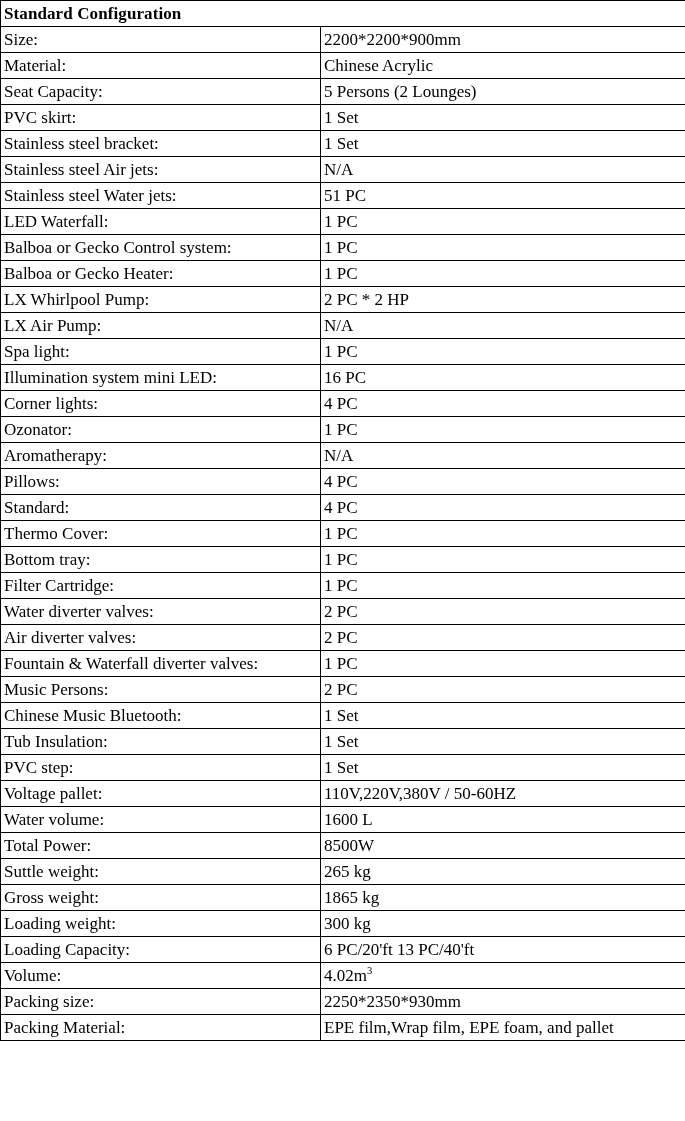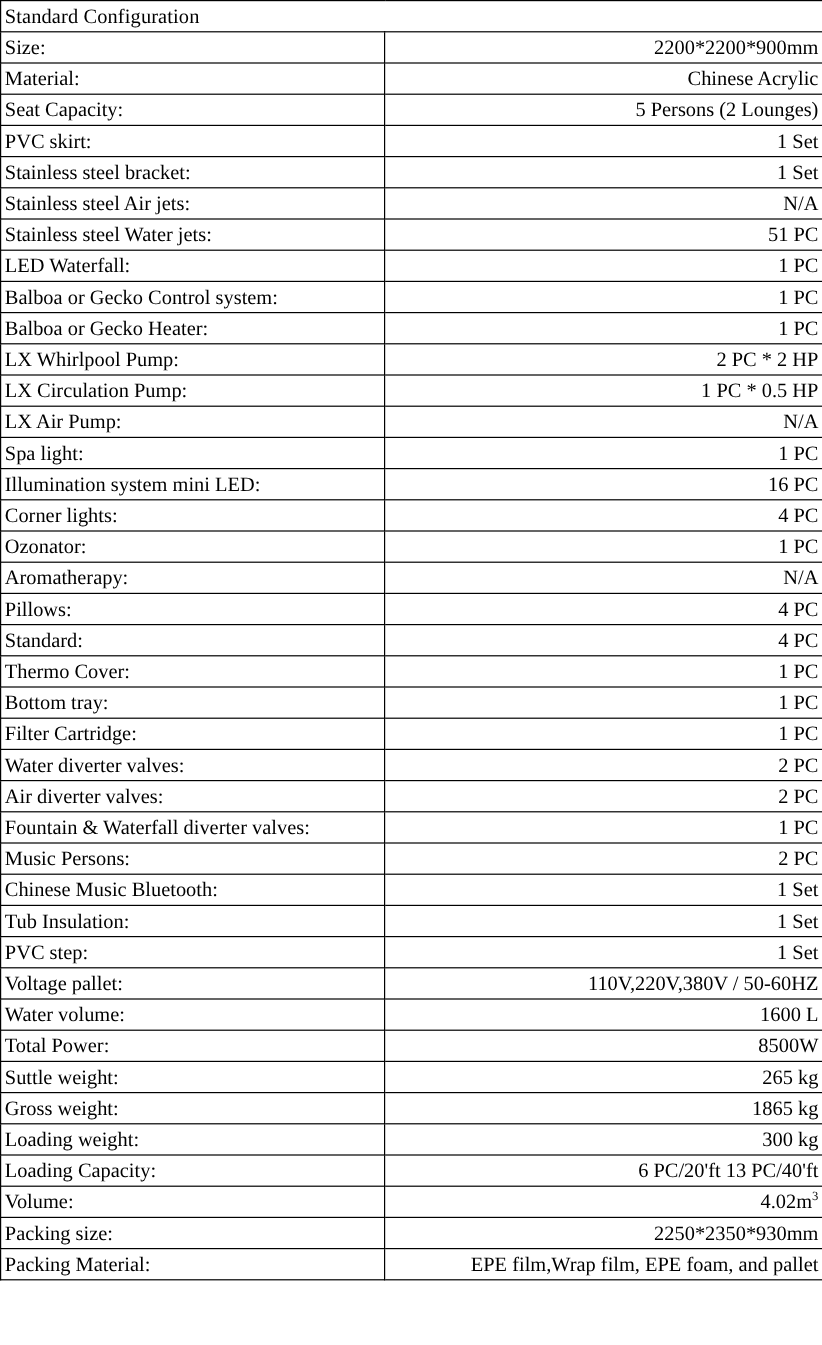--- a/index.html
+++ b/index.html
@@ -31,25 +31,25 @@
     font-weight: normal;
     white-space: nowrap;
     overflow: hidden;
     box-sizing: border-box;
     vertical-align: middle;
   }
   #spec-table td.label {
     text-align: left;
   }
   #spec-table td.value {
-    text-align: right;
+    text-align: left;
   }
   #spec-table tr.section-row td.section {
     text-align: left;
-    font-weight: normal;
+    font-weight: bold;
     font-size: 17px;
     letter-spacing: 0.1px;
   }
   sup {
     font-size: 0.62em;
     vertical-align: super;
     line-height: 0;
   }
 </style>
 </head>
@@ -102,24 +102,20 @@
       </tr>
       <tr class="spec-row">
         <td class="label">Balboa or Gecko Heater:</td>
         <td class="value">1 PC</td>
       </tr>
       <tr class="spec-row">
         <td class="label">LX Whirlpool Pump:</td>
         <td class="value">2 PC * 2 HP</td>
       </tr>
       <tr class="spec-row">
-        <td class="label">LX Circulation Pump:</td>
-        <td class="value">1 PC * 0.5 HP</td>
-      </tr>
-      <tr class="spec-row">
         <td class="label">LX Air Pump:</td>
         <td class="value">N/A</td>
       </tr>
       <tr class="spec-row">
         <td class="label">Spa light:</td>
         <td class="value">1 PC</td>
       </tr>
       <tr class="spec-row">
         <td class="label">Illumination system mini LED:</td>
         <td class="value">16 PC</td>

